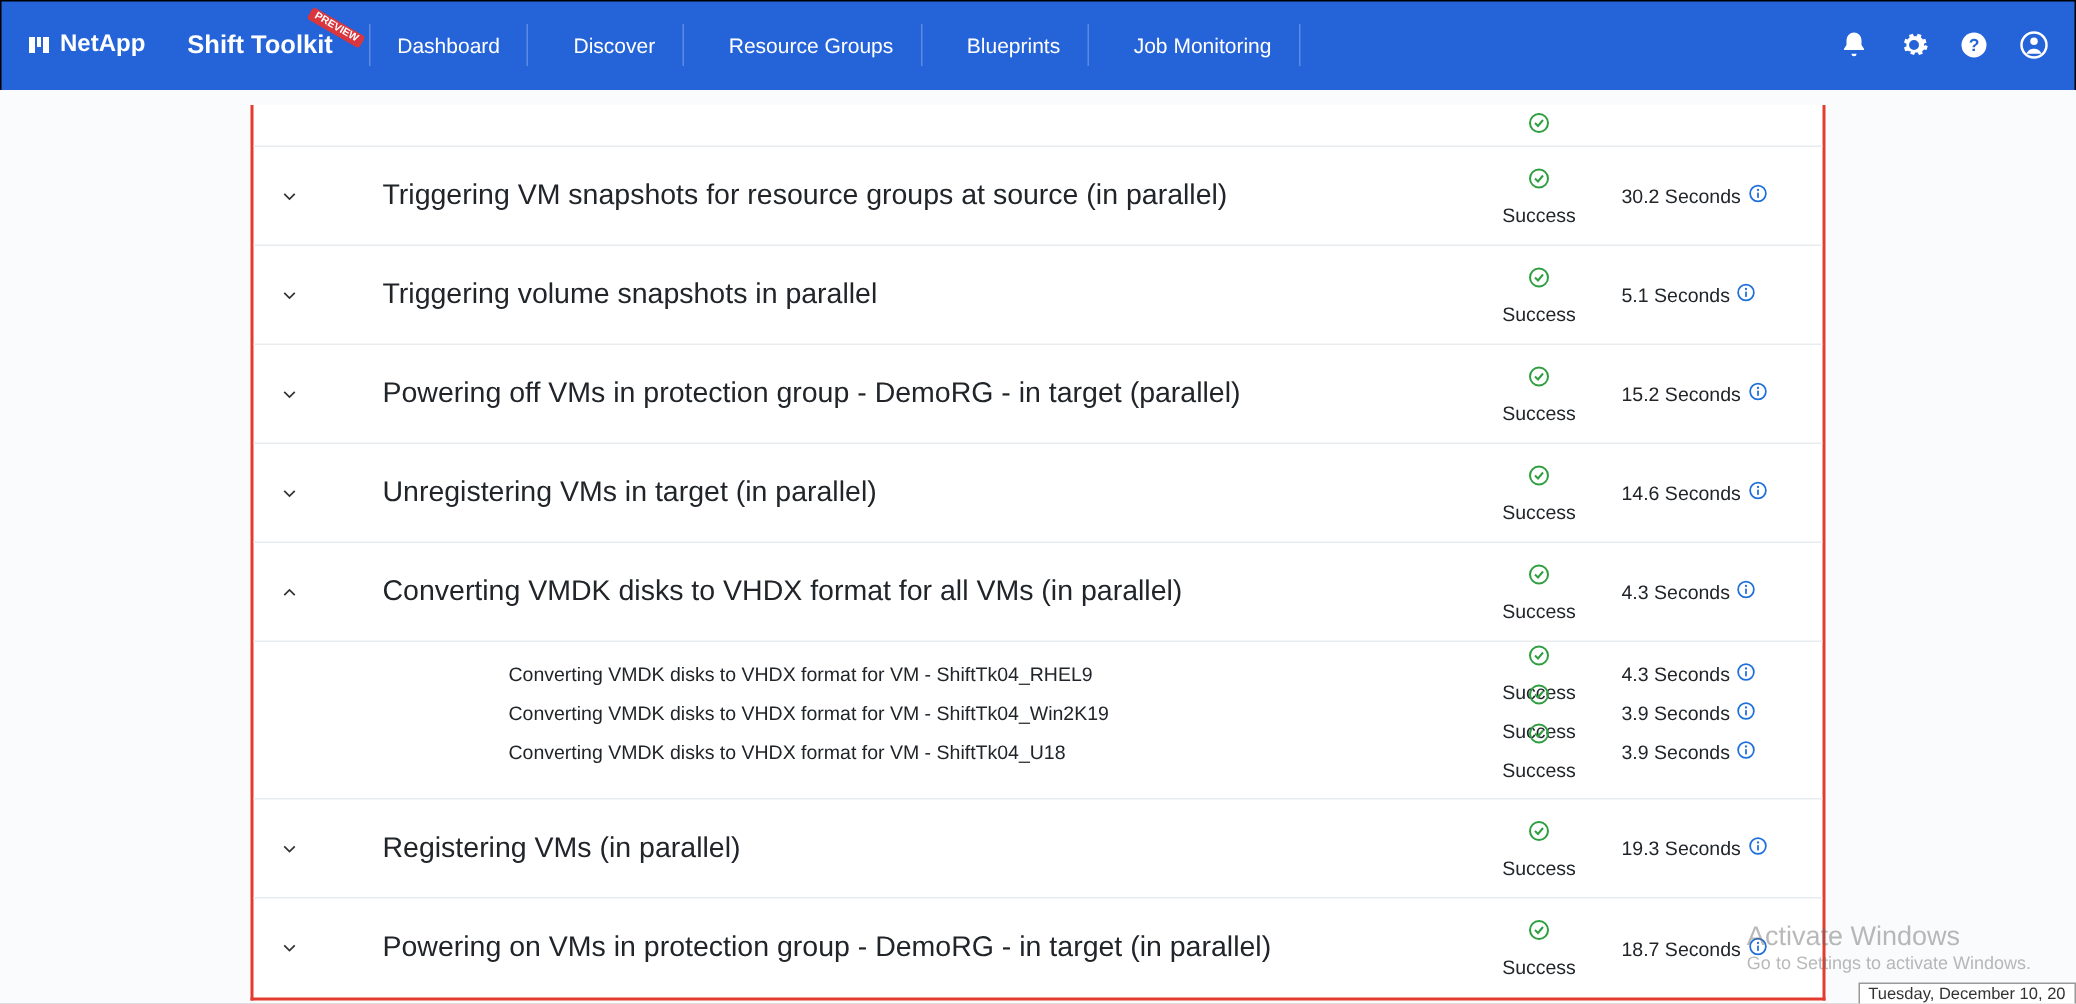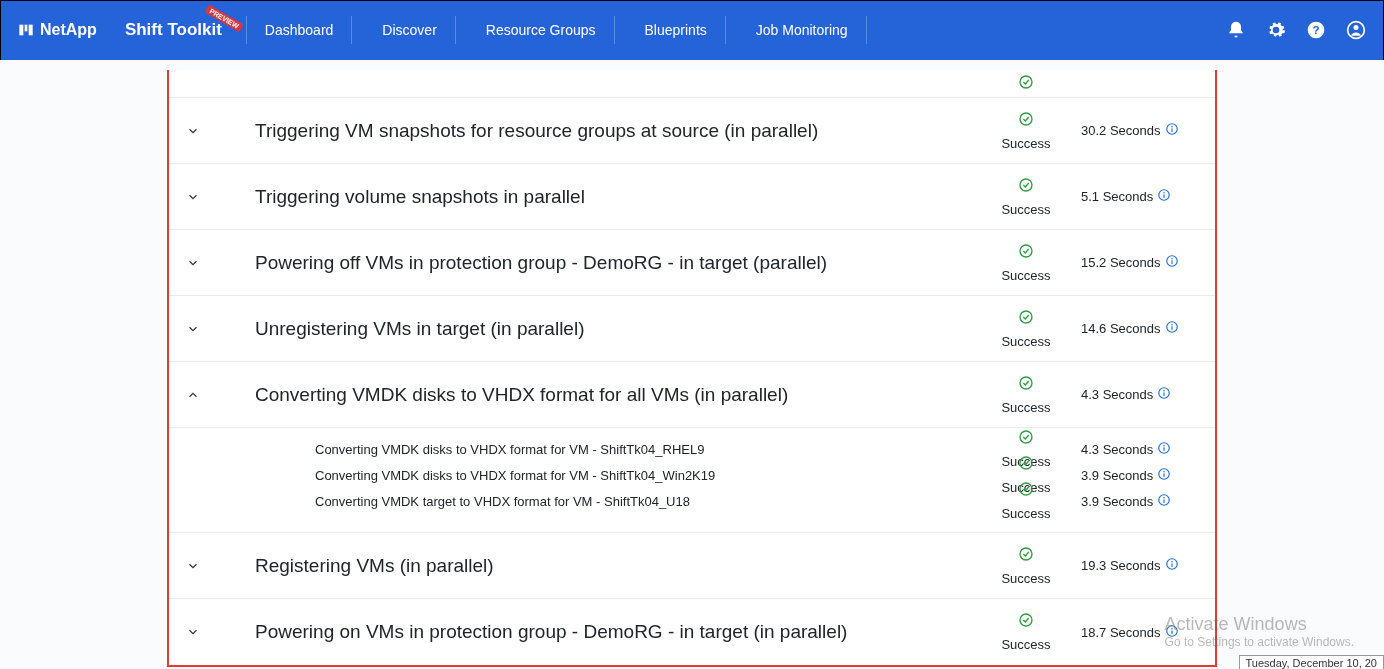--- a/index.html
+++ b/index.html
@@ -107,20 +107,21 @@
   }
   .info-icon svg { width: 14px; height:14px; }
 
   
   .subrows { padding: 8px 0 18px 0; border-bottom: 1px solid #e9ecef;}
   .subrow {
     display: flex;
     align-items: center;
     height: 26px;
     padding: 0 14px 0 10px;
+    margin-left: 24px;
   }
   .subrow .desc { padding-left: 108px; font-size: 13px; }
   .subrow .status { width:110px; }
   .subrow .dur { width:120px; }
 
   
   .watermark {
     position: absolute;
     right: 30px; bottom: 22px;
     color: rgba(100,100,100,0.45);
@@ -361,21 +362,21 @@
               <span>3.9 Seconds</span> 
               <span class="info-icon"><svg viewBox="0 0 24 24">
                   <circle cx="12" cy="12" r="9" fill="none" stroke="#1e6fd9" stroke-width="2"></circle>
                   <circle cx="12" cy="8" r="1.3" fill="#1e6fd9"></circle>
                   <rect x="11" y="11" width="2" height="6" fill="#1e6fd9"></rect>
                 </svg></span>
             </div>
           </div>
           <div class="subrow">
             <div class="chev"></div>
-            <div class="desc">Converting VMDK target to VHDX format for VM - ShiftTk04_U18</div>
+            <div class="desc">Converting VMDK disks to VHDX format for VM - ShiftTk04_U18</div>
             <div class="status">
               <span class="status-icon"><svg viewBox="0 0 24 24">
                   <circle cx="12" cy="12" r="9" fill="none" stroke="#2e9e3f" stroke-width="2"></circle>
                   <path d="M8 12l3 3 5-6" fill="none" stroke="#2e9e3f" stroke-width="2"></path>
                 </svg></span>
               <span>Success</span>
             </div>
             <div class="dur">
               <span>3.9 Seconds</span> 
               <span class="info-icon"><svg viewBox="0 0 24 24">

